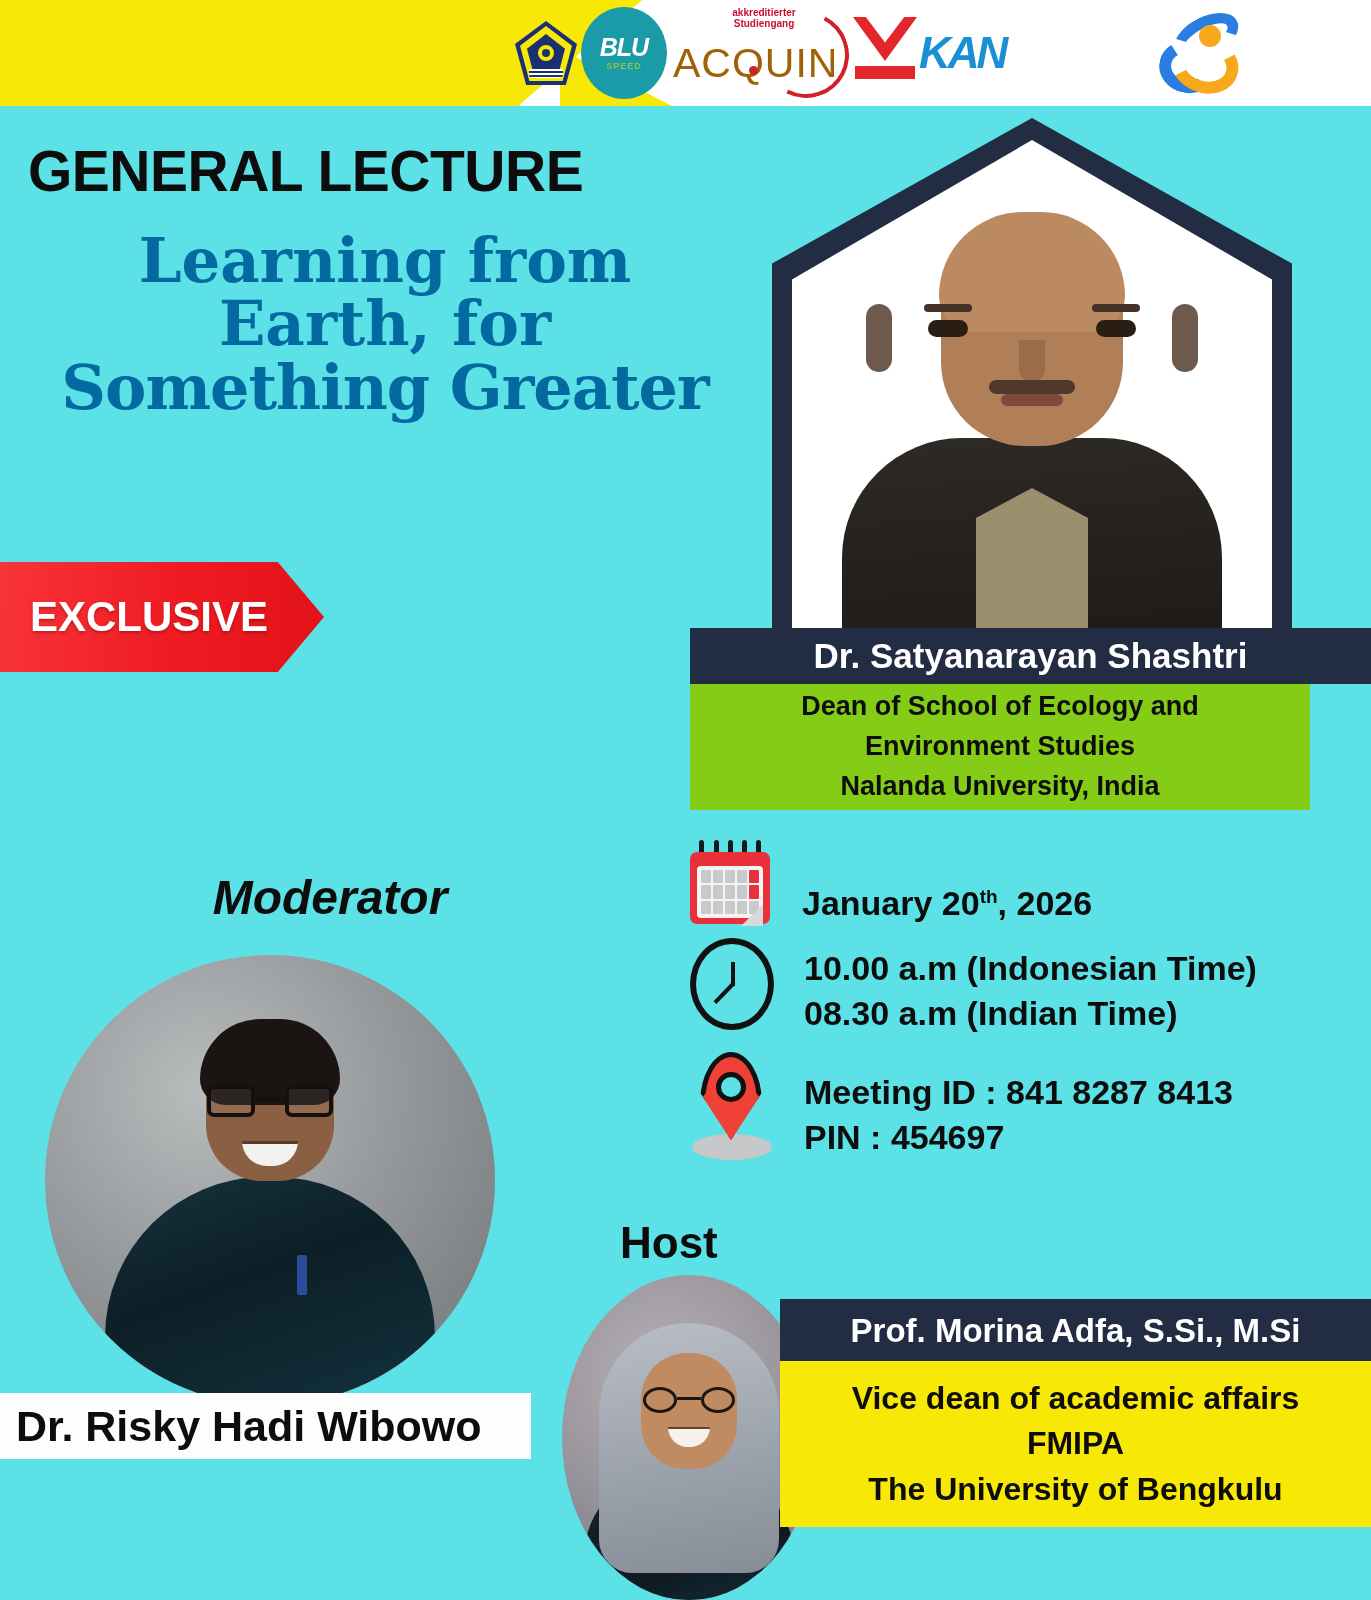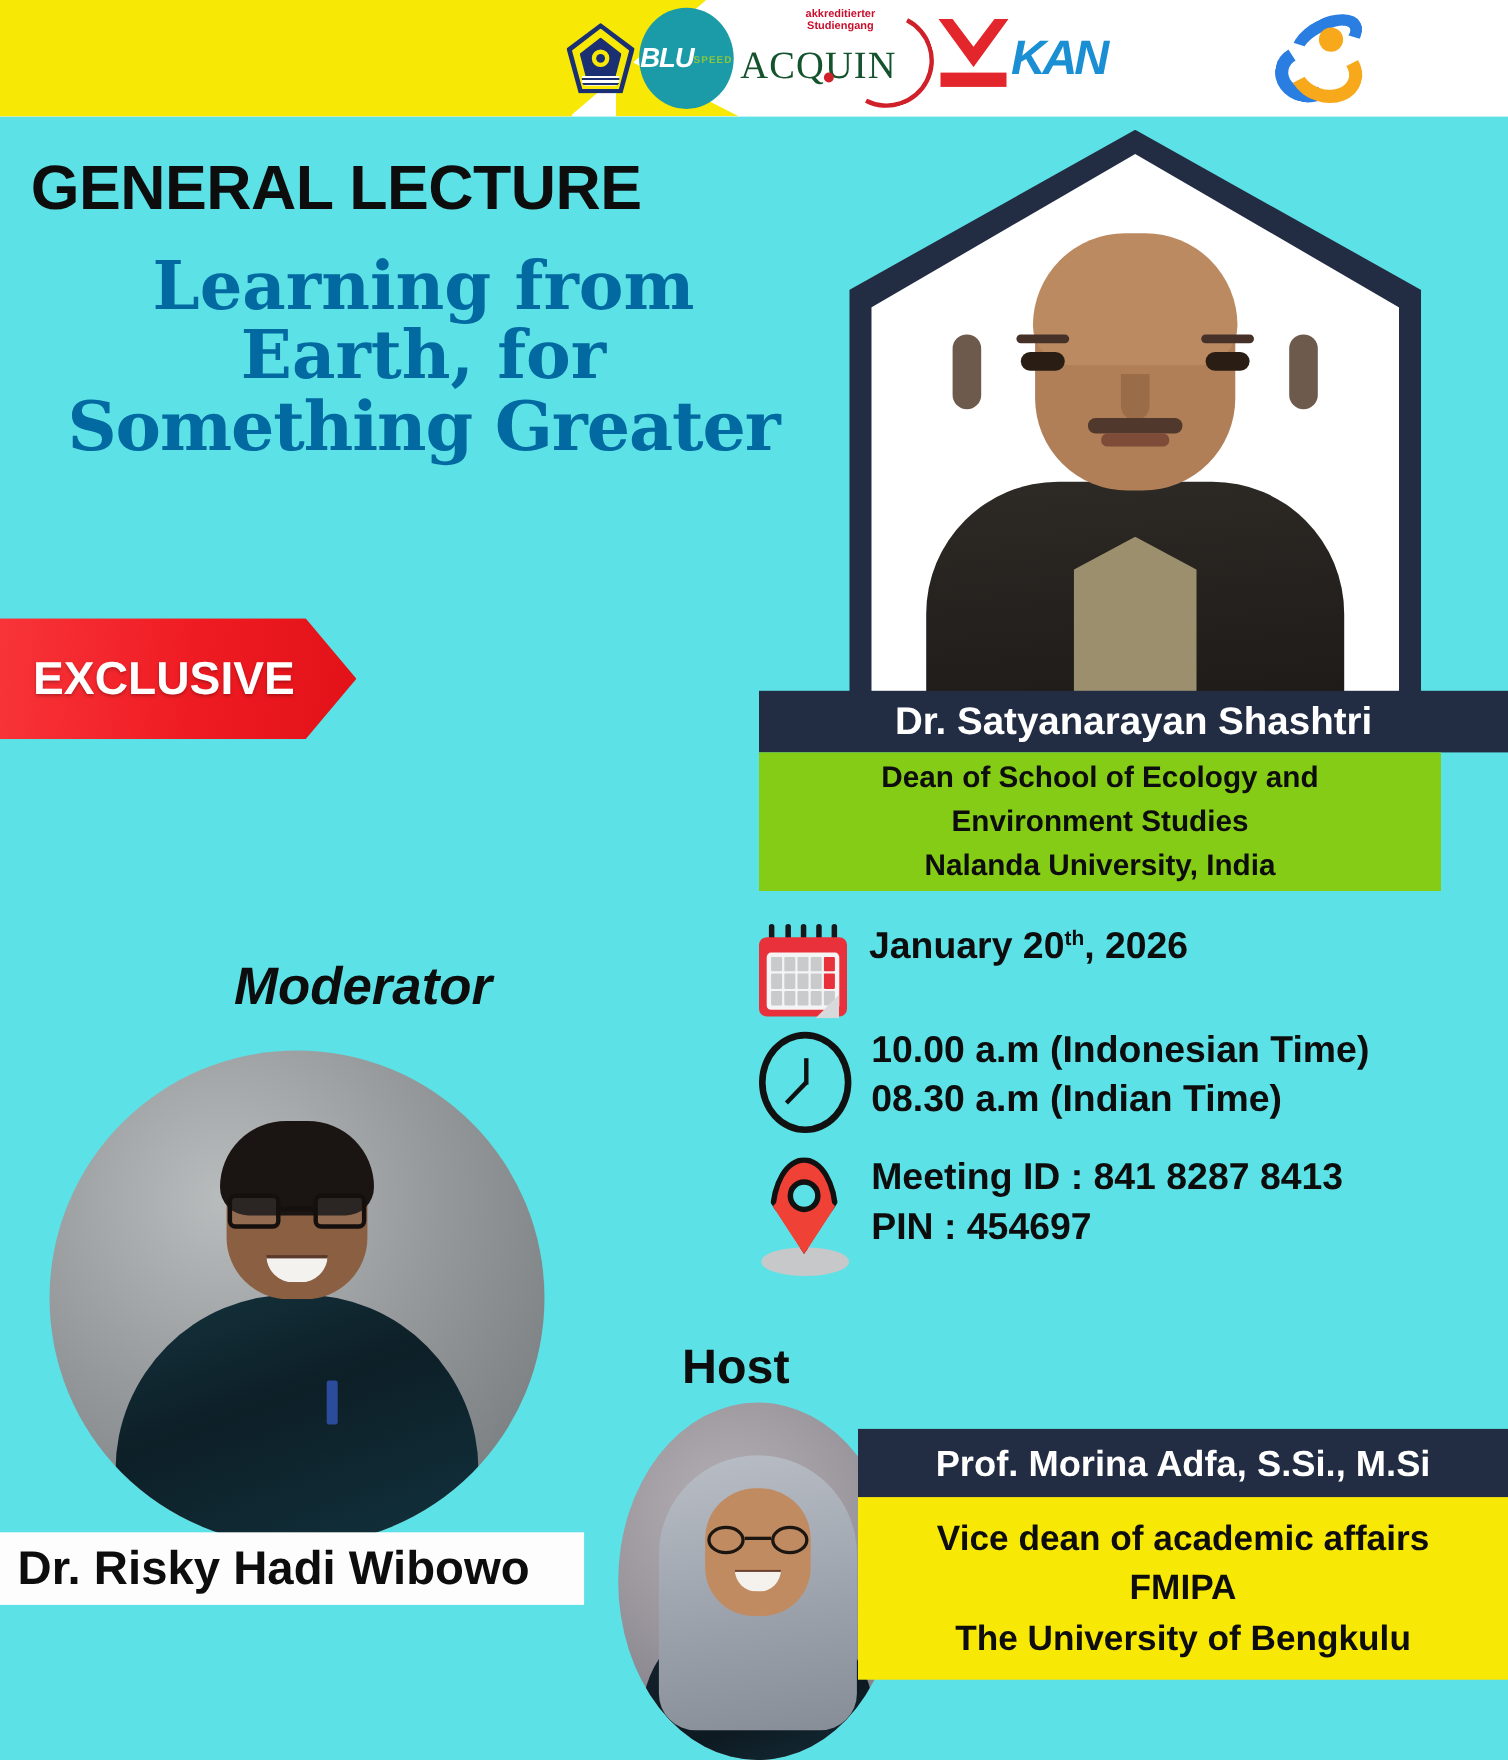--- a/index.html
+++ b/index.html
@@ -57,41 +57,41 @@
   }
   .unib .wave{
     position:absolute;left:14px;bottom:7px;width:34px;height:9px;
     background:repeating-linear-gradient(180deg,#ffffff 0 2px,#1b2f73 2px 4px);
     border-radius:0 0 4px 4px;
   }
 
   
   .blu{
     position:relative;width:86px;height:92px;border-radius:50%;
-    background:#1b9aa8;flex:none;display:flex;flex-direction:row;
+    background:#1b9aa8;flex:none;display:flex;flex-direction:column;
     align-items:center;justify-content:center;
   }
   .blu .bt{
     font-weight:bold;font-size:25px;color:#ffffff;letter-spacing:-1px;
     font-style:italic;line-height:1;
   }
   .blu .bs{
     font-size:9px;font-weight:bold;color:#8cc63f;letter-spacing:1px;
     margin-top:1px;
   }
 
   
   .acquin{position:relative;width:172px;height:98px;flex:none;}
   .acquin .akk{
     position:absolute;left:38px;top:3px;width:110px;text-align:center;
     font-size:10px;line-height:11px;font-weight:bold;color:#c8102e;
   }
   .acquin .aq{
-    position:absolute;left:2px;top:36px;font-size:35px;color:#14532d;
-    letter-spacing:1px;font-family:Liberation Serif, serif;
+    position:absolute;left:2px;top:36px;font-size:41px;color:#a16207;
+    letter-spacing:1px;font-family:Liberation Sans, sans-serif;
   }
   .acquin .reddot{
     position:absolute;left:78px;top:62px;width:9px;height:9px;border-radius:50%;
     background:#d0202a;
   }
   .acquin .arc{
     position:absolute;left:92px;top:8px;width:86px;height:86px;border-radius:50%;
     border:4px solid #d0202a;border-top-color:transparent;border-left-color:transparent;
     box-sizing:border-box;transform:rotate(-18deg);
   }
@@ -306,21 +306,21 @@
     position:absolute;left:690px;top:684px;width:620px;height:126px;
     background:#84cc16;display:flex;flex-direction:column;
     align-items:center;justify-content:center;
   }
   #speaker-info div{
     font-size:27px;font-weight:900;color:#0d0d0d;line-height:1.47;
     font-family:"Liberation Sans",sans-serif;
   }
 
   
-  .detail-row{position:absolute;display:flex;align-items:flex-start;}
+  .detail-row{position:absolute;display:flex;align-items:flex-end;gap:12px;}
   .detail-text{
     font-size:34px;font-weight:900;color:#0d0d0d;line-height:1.32;
     font-family:"Liberation Sans",sans-serif;white-space:nowrap;
   }
   .detail-text sup{font-size:19px;vertical-align:super;}
 
   #row-date{left:686px;top:838px;}
   #row-time{left:686px;top:932px;}
   #row-meet{left:686px;top:1048px;}
 

